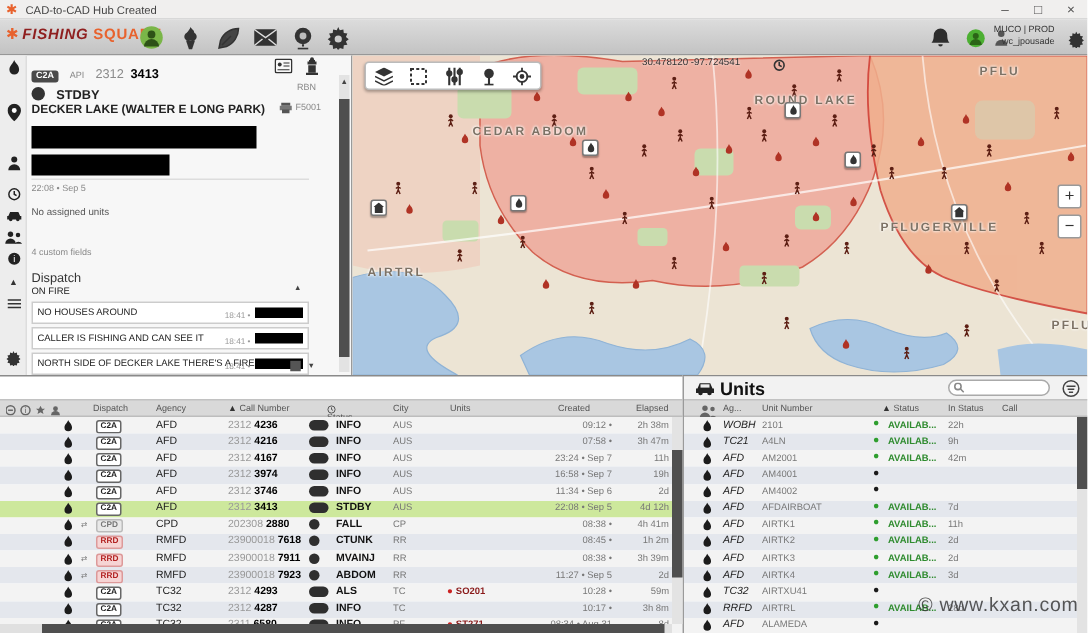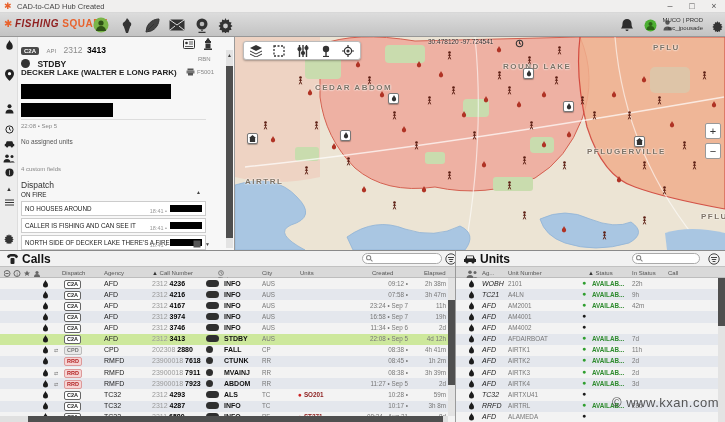--- a/index.html
+++ b/index.html
@@ -731,42 +731,20 @@
       </svg>
     </span>
     <span class="mbadge" style="left: 288px; top: 31px;">
       <svg width="6" height="7.199999999999999" viewBox="0 0 8 10" fill="#333">
         <path d="M4 0C4.6 2 7 3 7 6a3 3 0 0 1-6 0C1 3.5 3.2 2.4 4 0Z"></path>
       </svg>
     </span>
   </div>
 
 <div id="calls-panel">
-  <div class="panel-head">
-    <span class="abs" style="left:6px; top:2px;">
-        <svg width="13" height="12" viewBox="0 0 13 12" fill="#222">
-          <path d="M1 4C1 2 3 1 6.5 1S12 2 12 4l-1.8 1.2L8.5 3.5h-4L2.8 5.2Z"></path>
-          <rect x="4.5" y="5" width="4" height="6" rx="1"></rect>
-        </svg>
-      </span>
-    <span class="panel-title" style="left:22px;">Calls</span>
-    <span class="mag" style="left:366px;">
-        <svg width="7" height="7" viewBox="0 0 8 8" fill="none" stroke="#888" stroke-width="1.2">
-          <circle cx="3" cy="3" r="2.4"></circle>
-          <path d="M5 5l2.4 2.4"></path>
-        </svg>
-      </span>
-    <input class="searchbox" style="left: 362px; width: 80px;" placeholder="">
-    <span class="filter-ic" style="left:445px;">
-        <svg width="12" height="12" viewBox="0 0 12 12" fill="none" stroke="#444" stroke-width="1">
-          <circle cx="6" cy="6" r="5.2"></circle>
-          <path d="M3 4.5h6M3.8 6.5h4.4M4.6 8.5h2.8"></path>
-        </svg>
-      </span>
-  </div>
   <div class="colhead" id="calls-colhead">
       <span style="left:4px;">
      <svg width="40" height="7" viewBox="0 0 40 7" fill="#666">
           <circle cx="3" cy="3.5" r="3" fill="none" stroke="#666"></circle>
           <path d="M1.4 3.5h3.2" stroke="#666"></path>
           <circle cx="13" cy="3.5" r="3" fill="none" stroke="#666"></circle>
           <text x="13" y="5.6" font-size="5.5" text-anchor="middle" fill="#666">i</text>
           <path d="M23 0.5l1 2h2l-1.6 1.4.6 2.1-2-1.2-2 1.2.6-2.1L20 2.5h2Z"></path>
           <circle cx="33" cy="2.5" r="1.6"></circle>
           <path d="M30 7a3 3 0 0 1 6 0Z"></path>

